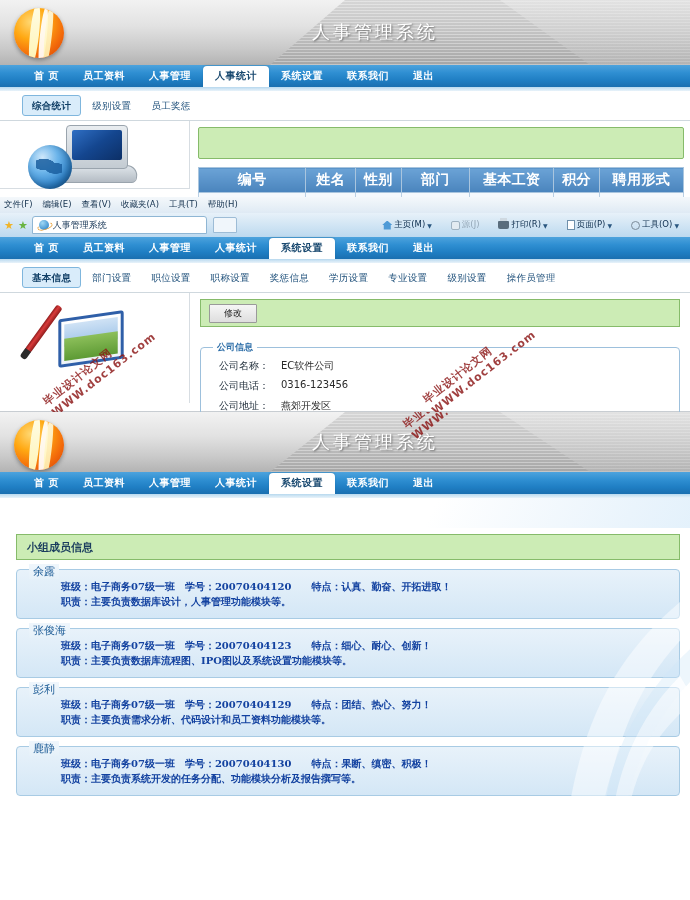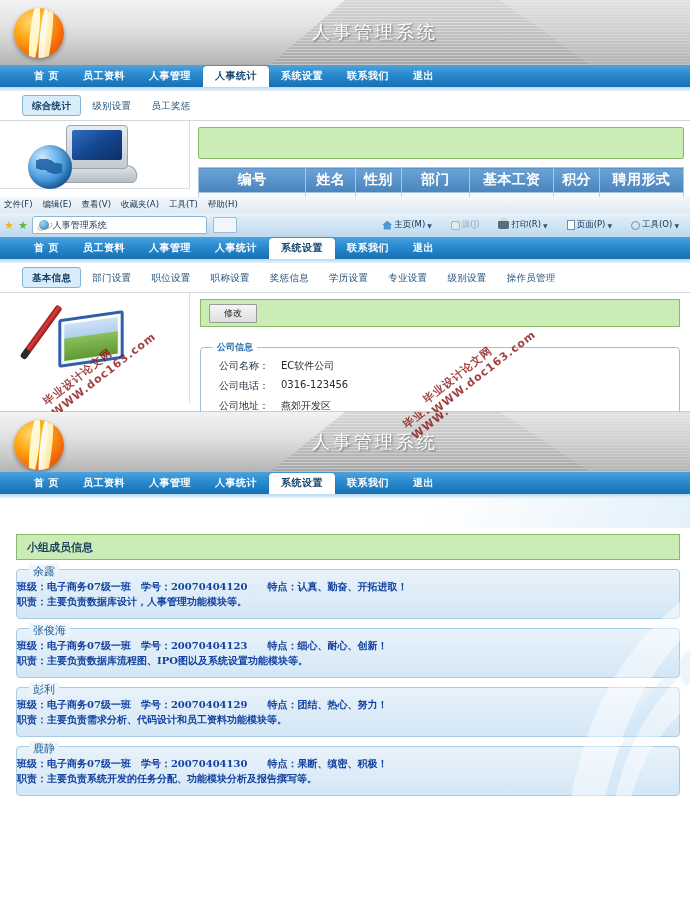--- a/index.html
+++ b/index.html
@@ -257,21 +257,21 @@
     background: linear-gradient(180deg,#e8f2fa,#d4e7f6);
     padding: 9px 0 9px 0; position: relative;
   }
   .mc-legend {
     position: absolute; top: -6px; left: 12px;
     background: linear-gradient(180deg,#eff6fc,#e6f1f9);
     font-size: 11px; color: #1d5c96; padding: 0 4px;
   }
   .mc-line {
     font-size: 10px; font-weight: bold; color: #1342a0;
-    line-height: 15px;
+    padding-left: 44px; line-height: 15px;
     font-family: "DejaVu Serif", "Liberation Serif", serif;
     white-space: nowrap;
   }
 
   
   .swoosh {
     position: absolute; right: -30px; bottom: -40px; width: 250px; height: 250px;
     pointer-events: none; opacity: .55;
   }
   

